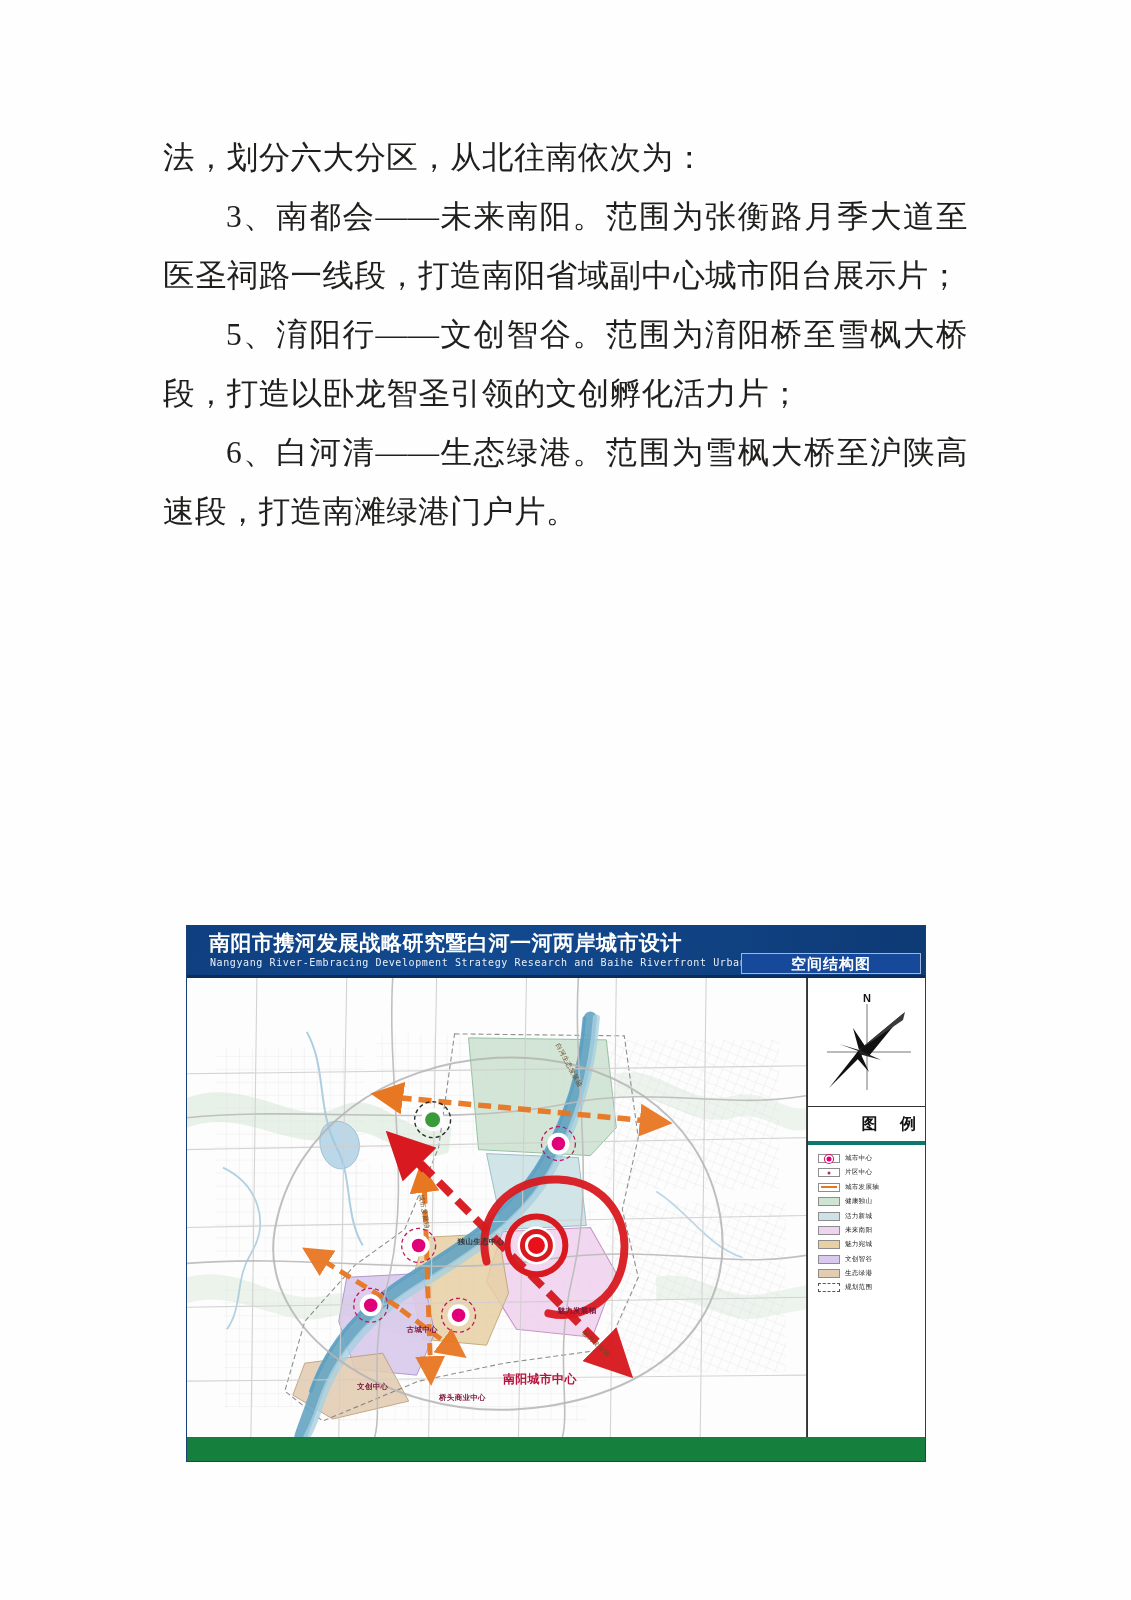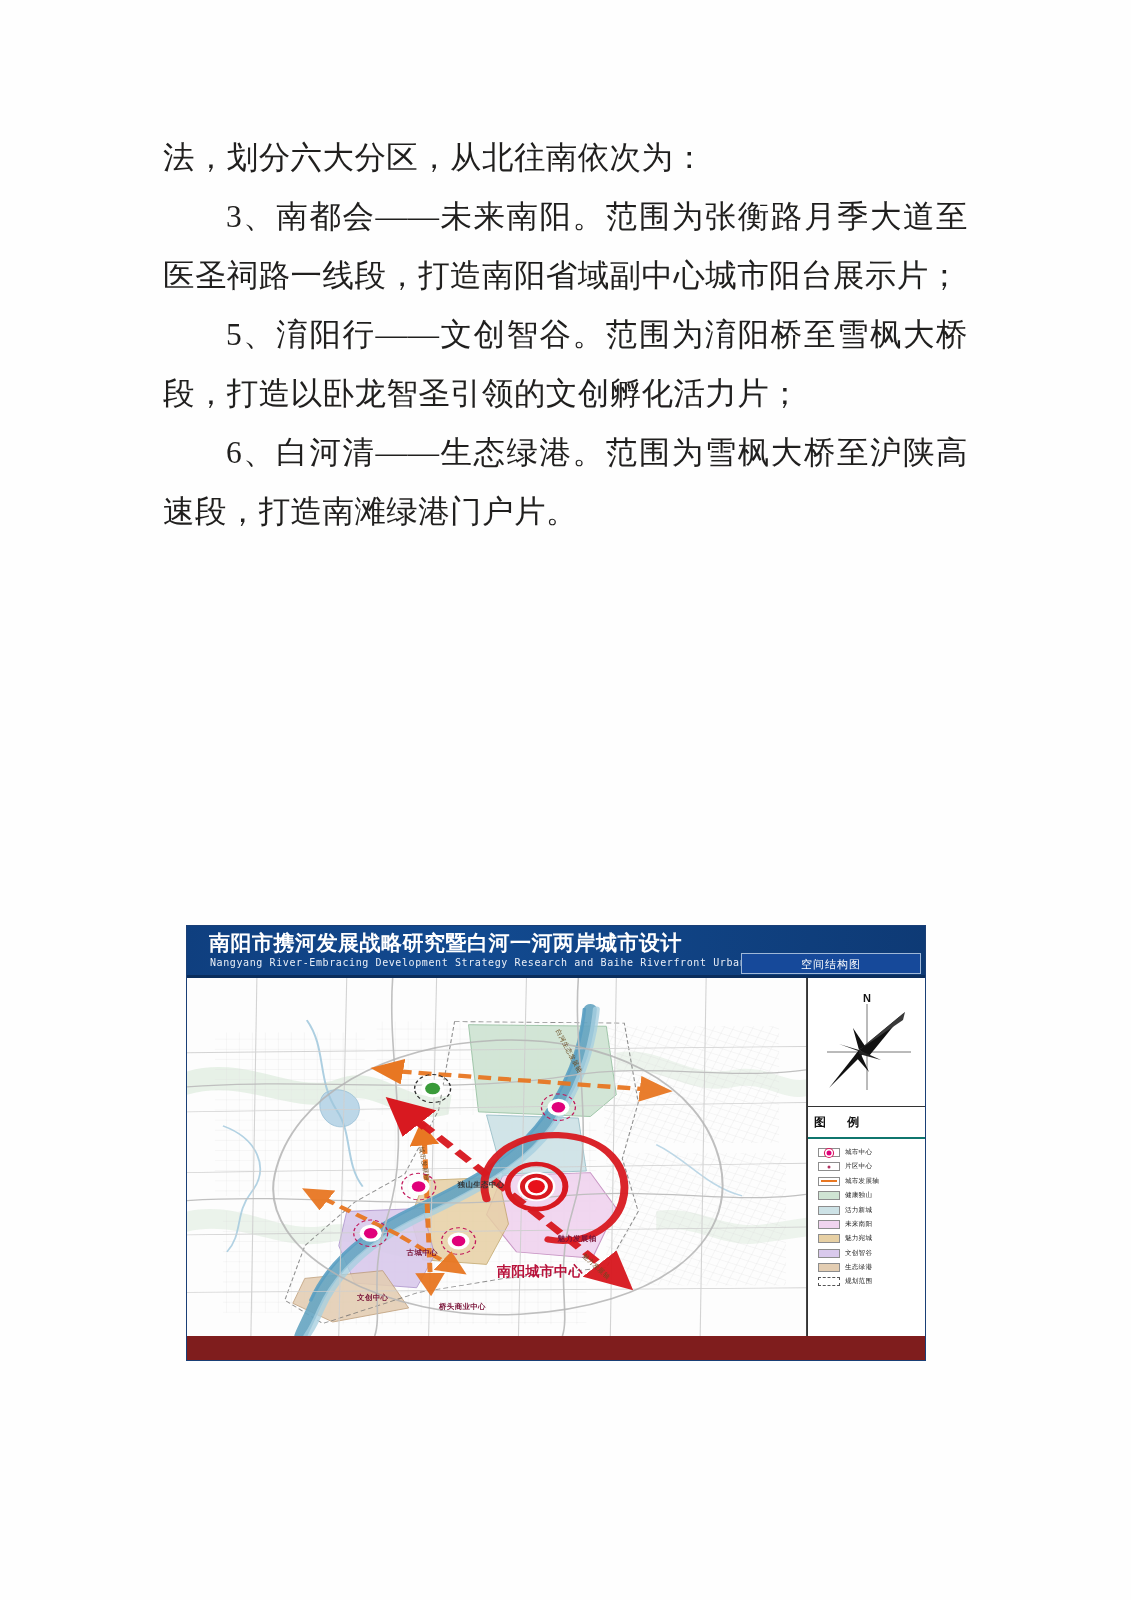--- a/index.html
+++ b/index.html
@@ -39,22 +39,22 @@
     font-family: "Liberation Serif", "DejaVu Serif", serif;
   }
   .para.indent { text-indent: 63px; }
 
   
   #figure {
     position: absolute;
     left: 186px;
     top: 925px;
     width: 740px;
-    height: 436px;
-    background: #7f1d1d;
+    height: 537px;
+    background: #15803d;
     border: 1px solid #1a3f76;
     box-sizing: border-box;
   }
 
   
   .fig-banner {
     position: relative;
     height: 52px;
     background: linear-gradient(95deg,#0f3f7f 0%, #124a90 38%, #0e3a75 100%);
     overflow: hidden;
@@ -89,22 +89,22 @@
     width: 180px; height: 21px;
     background: #16499a;
     border: 1px solid #9fb8d8;
     box-sizing: border-box;
   }
   .fig-subtitle-box span {
     position: absolute;
     left: 50%; top: 50%;
     transform: translate(-50%,-50%);
     color: #ffffff;
-    font-size: 11px;
-    font-weight: normal;
+    font-size: 15px;
+    font-weight: bold;
     letter-spacing: 1px;
     white-space: nowrap;
     font-family: "Liberation Sans","DejaVu Sans",sans-serif;
   }
 
   
   .fig-main {
     position: absolute;
     left: 0; right: 0;
     top: 52px; bottom: 24px;
@@ -123,22 +123,23 @@
     position: absolute;
     font-size: 7.5px;
     font-weight: bold;
     color: #7a1438;
     font-family: "Liberation Sans","DejaVu Sans",sans-serif;
     white-space: nowrap;
     transform: translateX(-50%);
     letter-spacing: .3px;
   }
   .map-label.big {
-    font-size: 14px;
+    font-size: 12px;
     color: #b8113a;
+    margin-top: 28px;
   }
   .map-label.dark { color:#333; }
   .axis-label {
     position:absolute;
     font-size:6.5px;
     color:#6a4a20;
     font-family:"Liberation Sans","DejaVu Sans",sans-serif;
     white-space:nowrap;
     letter-spacing:.4px;
   }
@@ -158,27 +159,27 @@
     border-bottom: 1px solid #333;
     border-left: 1px solid #333;
   }
   .compass-box svg { position:absolute; left:50%; top:50%; transform:translate(-50%,-50%); }
   .legend-box {
     position: relative;
     flex: 1 1 auto;
     border-left: 1px solid #333;
   }
   .legend-head {
-    text-align:left;
-    font-size: 12px;
+    text-align:right;
+    font-size: 16px;
     font-weight: bold;
     letter-spacing: 9px;
     padding: 7px 0 6px 6px;
     color: #111;
-    border-bottom: 2px solid #0f766e;
+    border-bottom: 4px solid #0f766e;
     font-family: "Liberation Sans","DejaVu Sans",sans-serif;
   }
   .legend-list { padding: 7px 0 0 10px; }
   .legend-row {
     display:flex;
     align-items:center;
     height: 13.2px;
     margin-bottom: 1.2px;
   }
   .legend-swatch {

